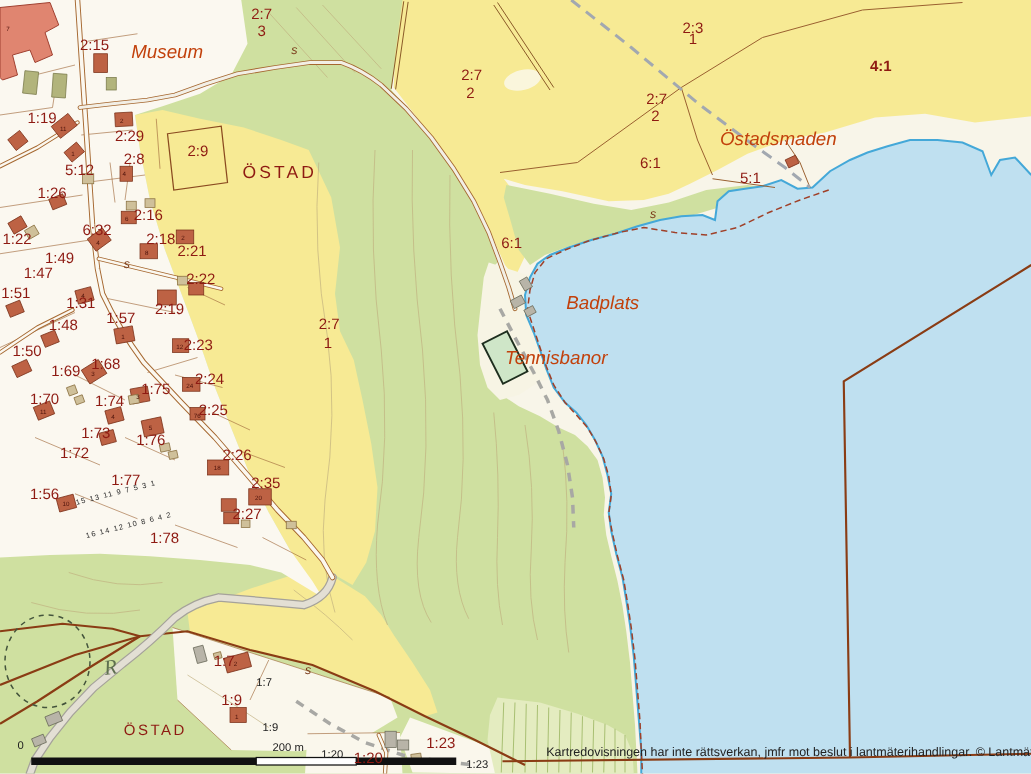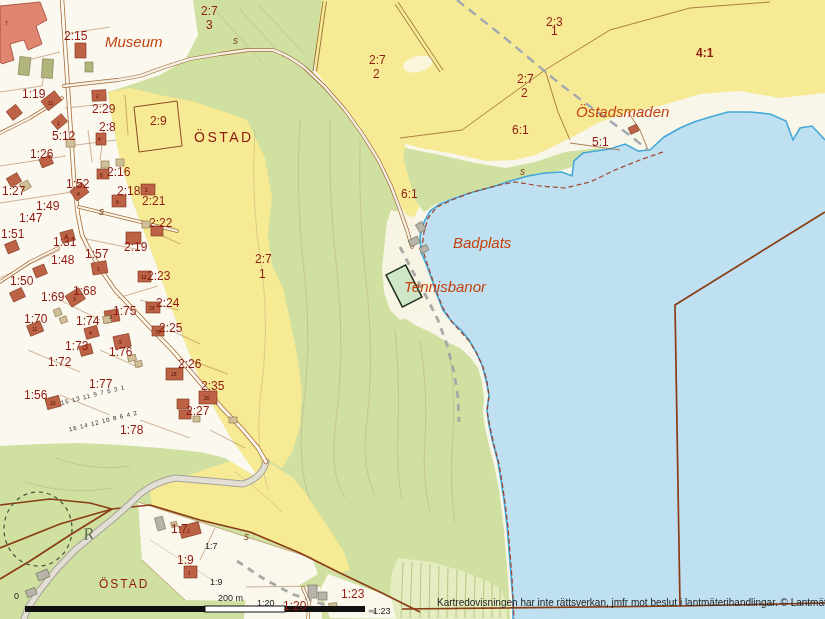--- a/index.html
+++ b/index.html
@@ -266,32 +266,32 @@
       <div class="lbl pr" style="left: 401px; top: 188px;">6:1</div>
       <div class="lbl pr" style="left: 255px; top: 253px;">2:7</div>
       <div class="lbl pr" style="left: 259px; top: 268px;">1</div>
       <div class="lbl pr" style="left: 22px; top: 88px;">1:19</div>
       <div class="lbl pr" style="left: 92px; top: 103px;">2:29</div>
       <div class="lbl pr" style="left: 99px; top: 121px;">2:8</div>
       <div class="lbl pr" style="left: 52px; top: 130px;">5:12</div>
       <div class="lbl pr" style="left: 150px; top: 115px;">2:9</div>
       <div class="lbl pr" style="left: 30px; top: 148px;">1:26</div>
       <div class="lbl pr" style="left: 107px; top: 166px;">2:16</div>
-      <div class="lbl pr" style="left: 66px; top: 178px;">1:52</div>
-      <div class="lbl pr" style="left: 2px; top: 185px;">1:27</div>
+      <div class="lbl pr" style="left: 66px; top: 178px;">6:32</div>
+      <div class="lbl pr" style="left: 2px; top: 185px;">1:22</div>
       <div class="lbl pr" style="left: 117px; top: 185px;">2:18</div>
       <div class="lbl pr" style="left: 142px; top: 195px;">2:21</div>
       <div class="lbl pr" style="left: 36px; top: 200px;">1:49</div>
       <div class="lbl pr" style="left: 19px; top: 212px;">1:47</div>
       <div class="lbl pr" style="left: 149px; top: 217px;">2:22</div>
       <div class="lbl pr" style="left: 1px; top: 228px;">1:51</div>
       <div class="lbl pr" style="left: 53px; top: 236px;">1:31</div>
       <div class="lbl pr" style="left: 124px; top: 241px;">2:19</div>
       <div class="lbl pr" style="left: 85px; top: 248px;">1:57</div>
-      <div class="lbl pr" style="left: 51px; top: 254px;">1:48</div>
+      <div class="lbl pr" style="left: 39px; top: 254px;">1:48</div>
       <div class="lbl pr" style="left: 10px; top: 275px;">1:50</div>
       <div class="lbl pr" style="left: 147px; top: 270px;">2:23</div>
       <div class="lbl pr" style="left: 41px; top: 291px;">1:69</div>
       <div class="lbl pr" style="left: 73px; top: 285px;">1:68</div>
       <div class="lbl pr" style="left: 156px; top: 297px;">2:24</div>
       <div class="lbl pr" style="left: 24px; top: 313px;">1:70</div>
       <div class="lbl pr" style="left: 113px; top: 305px;">1:75</div>
       <div class="lbl pr" style="left: 76px; top: 315px;">1:74</div>
       <div class="lbl pr" style="left: 159px; top: 322px;">2:25</div>
       <div class="lbl pr" style="left: 65px; top: 340px;">1:73</div>

